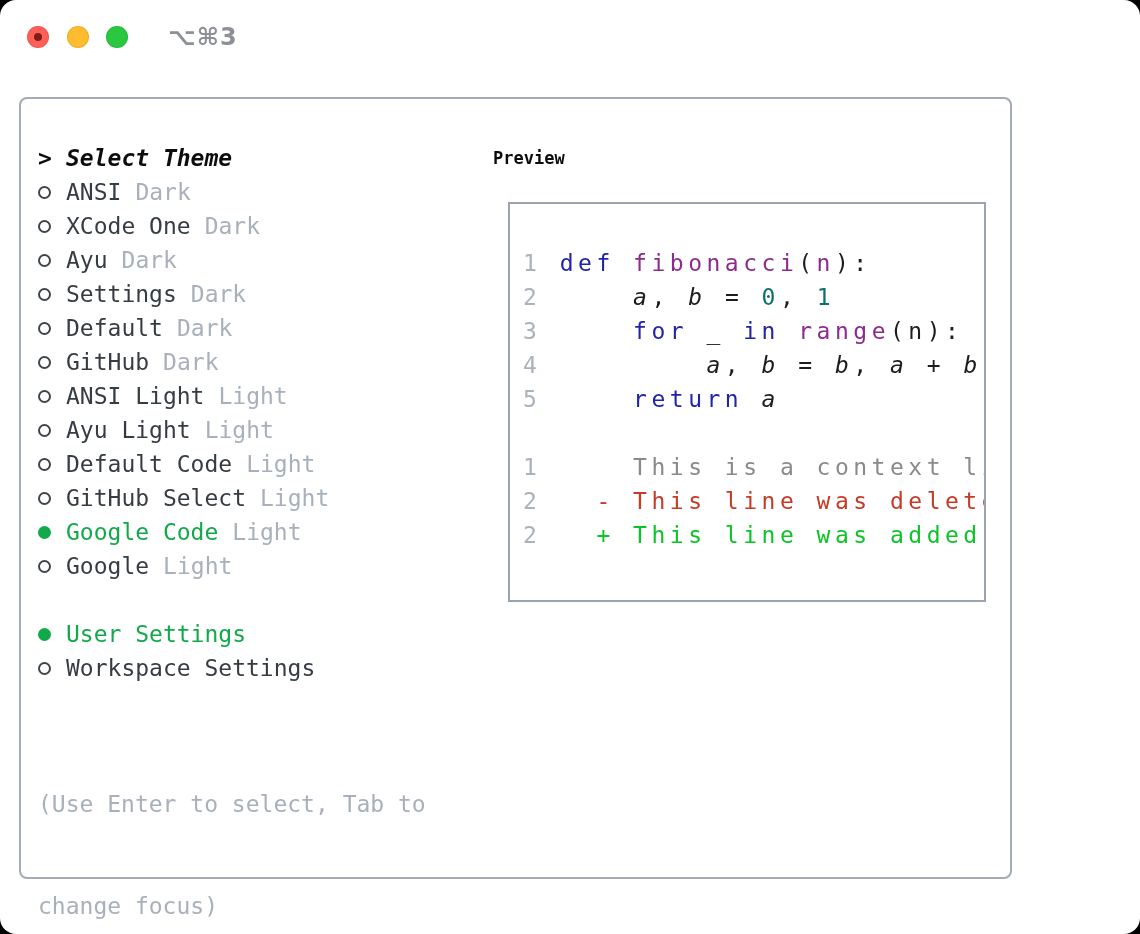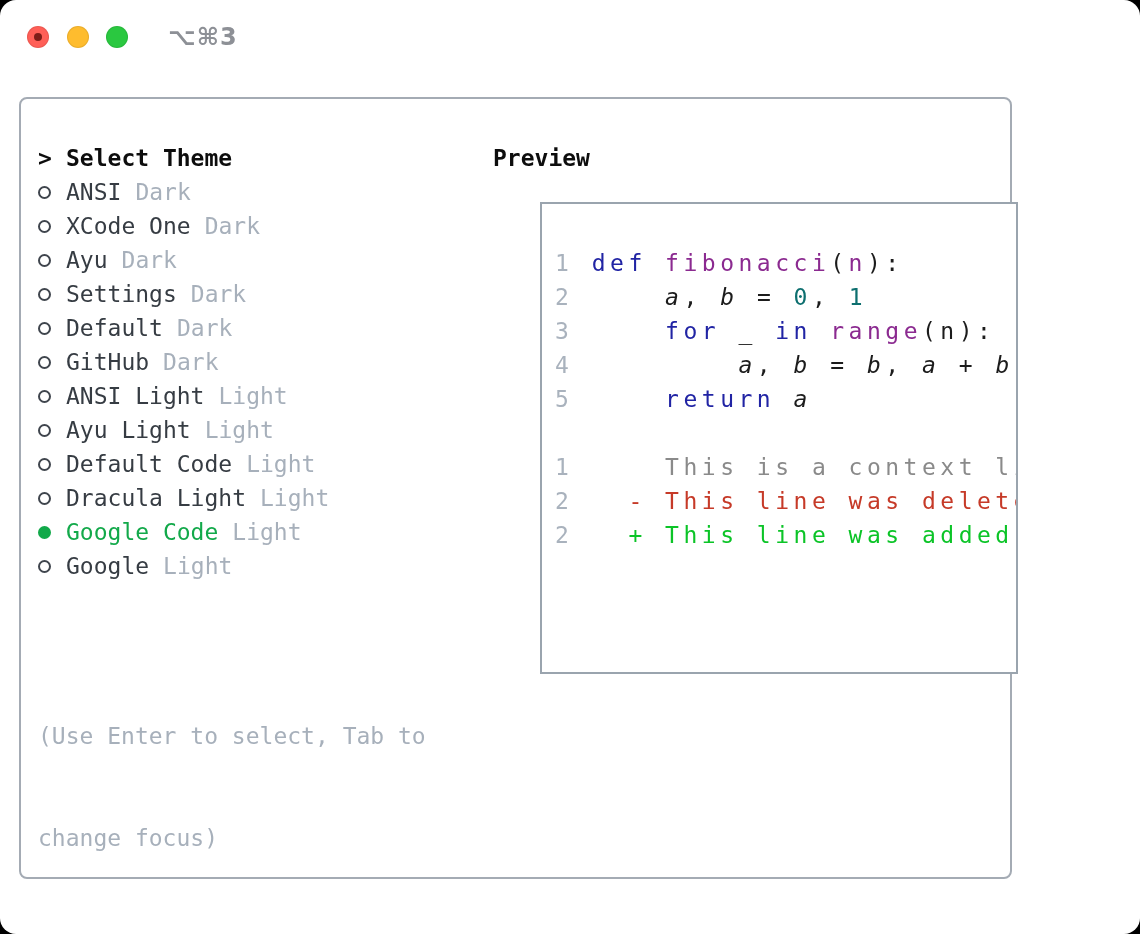--- a/index.html
+++ b/index.html
@@ -24,32 +24,32 @@
   
   .panel{position:absolute;left:19px;top:97px;width:993px;height:782px;
     border:2px solid var(--c-border);border-radius:8px;box-sizing:border-box;background:#fff;}
   
   .left-col{position:absolute;left:38px;top:141px;width:440px;font-size:23px;color:var(--c-text);}
   .row{height:34px;display:flex;align-items:center;white-space:pre;}
   .row .mkcol{width:28px;flex:0 0 28px;display:flex;align-items:center;}
   .mk{width:13px;height:13px;border-radius:50%;border:2px solid var(--c-ring);box-sizing:border-box;}
   .mk.sel{background:var(--c-accent);border-color:var(--c-accent);}
   .chev{font-weight:700;color:var(--c-head);font-size:23px;}
-  .h1{font-weight:700;color:var(--c-head);}
+  .h1{font-weight:700;color:var(--c-head);font-style:italic;}
   .row .name{color:var(--c-text);}
   .row.sel .name{color:var(--c-accent);text-align:right;}
   .row .tag{color:var(--c-muted);margin-left:14px;}
   .spacer{height:34px;}
   .apply-head{color:var(--c-head);}
   .hint{color:var(--c-muted);line-height:34px;white-space:pre;}
   
   .preview-title{position:absolute;left:493px;top:141px;height:34px;line-height:34px;
-    font-size:23px;font-weight:700;color:var(--c-head);}
-  .preview-box{position:absolute;left:508px;top:202px;width:478px;height:472px;
-    border:2px solid var(--c-border2);box-sizing:border-box;background:#fff;overflow:hidden;margin-left:32px;}
+    font-size:17px;font-weight:700;color:var(--c-head);}
+  .preview-box{position:absolute;left:508px;top:202px;width:478px;height:400px;
+    border:2px solid var(--c-border2);box-sizing:border-box;background:#fff;overflow:hidden;}
   .code{margin:0;padding:42px 0 0 13px;font-size:23px;line-height:34px;letter-spacing:4.5px;
     font-family:"DejaVu Sans Mono","Liberation Mono",monospace;}
   .cl{white-space:pre;min-height:34px;}
   .tok-num{color:var(--c-num);}
   .tok-kw{color:var(--c-kw);}
   .tok-fn{color:var(--c-fn);}
   .tok-lit{color:var(--c-lit);}
   .tok-pln{color:var(--c-pln);}
   .tok-var{color:var(--c-pln);font-style:italic;}
   .tok-ctx{color:var(--c-ctx);}
@@ -80,25 +80,29 @@
     <div id="theme-rows">
         <div class="row"><span class="mkcol"><span class="mk"></span></span><span class="name">ANSI</span><span class="tag">Dark</span></div>
         <div class="row"><span class="mkcol"><span class="mk"></span></span><span class="name">XCode One</span><span class="tag">Dark</span></div>
         <div class="row"><span class="mkcol"><span class="mk"></span></span><span class="name">Ayu</span><span class="tag">Dark</span></div>
         <div class="row"><span class="mkcol"><span class="mk"></span></span><span class="name">Settings</span><span class="tag">Dark</span></div>
         <div class="row"><span class="mkcol"><span class="mk"></span></span><span class="name">Default</span><span class="tag">Dark</span></div>
         <div class="row"><span class="mkcol"><span class="mk"></span></span><span class="name">GitHub</span><span class="tag">Dark</span></div>
         <div class="row"><span class="mkcol"><span class="mk"></span></span><span class="name">ANSI Light</span><span class="tag">Light</span></div>
         <div class="row"><span class="mkcol"><span class="mk"></span></span><span class="name">Ayu Light</span><span class="tag">Light</span></div>
         <div class="row"><span class="mkcol"><span class="mk"></span></span><span class="name">Default Code</span><span class="tag">Light</span></div>
-        <div class="row"><span class="mkcol"><span class="mk"></span></span><span class="name">Dracula Light</span><span class="tag">Light</span></div>
+        <div class="row"><span class="mkcol"><span class="mk"></span></span><span class="name">GitHub Select</span><span class="tag">Light</span></div>
         <div class="row sel"><span class="mkcol"><span class="mk sel"></span></span><span class="name">Google Code</span><span class="tag">Light</span></div>
         <div class="row"><span class="mkcol"><span class="mk"></span></span><span class="name">Google</span><span class="tag">Light</span></div>
       </div>
     <div class="spacer"></div>
+    <div id="apply-rows">
+        <div class="row sel"><span class="mkcol"><span class="mk sel"></span></span><span class="name">User Settings</span></div>
+        <div class="row"><span class="mkcol"><span class="mk"></span></span><span class="name">Workspace Settings</span></div>
+      </div>
     <div class="spacer"></div>
     <div class="hint">
       <div>(Use Enter to select, Tab to</div>
       <div>change focus)</div>
     </div>
   </div>
 
   <div class="preview-title">Preview</div>
   <div class="preview-box">
     <pre class="code" id="code"><div class="cl"><span class="tok-num">1</span> <span class="tok-kw">def </span><span class="tok-fn">fibonacci</span><span class="tok-pln">(</span><span class="tok-fn">n</span><span class="tok-pln">):</span></div><div class="cl"><span class="tok-num">2</span> <span class="tok-pln">    </span><span class="tok-var">a</span><span class="tok-pln">, </span><span class="tok-var">b</span><span class="tok-pln"> = </span><span class="tok-lit">0</span><span class="tok-pln">, </span><span class="tok-lit">1</span></div><div class="cl"><span class="tok-num">3</span> <span class="tok-pln">    </span><span class="tok-kw">for</span><span class="tok-pln"> _ </span><span class="tok-kw">in</span><span class="tok-pln"> </span><span class="tok-fn">range</span><span class="tok-pln">(n):</span></div><div class="cl"><span class="tok-num">4</span> <span class="tok-pln">        </span><span class="tok-var">a</span><span class="tok-pln">, </span><span class="tok-var">b</span><span class="tok-pln"> = </span><span class="tok-var">b</span><span class="tok-pln">, </span><span class="tok-var">a</span><span class="tok-pln"> + </span><span class="tok-var">b</span></div><div class="cl"><span class="tok-num">5</span> <span class="tok-pln">    </span><span class="tok-kw">return</span><span class="tok-pln"> </span><span class="tok-var">a</span></div><div class="cl"><span class="tok-num"></span></div><div class="cl"><span class="tok-num">1</span> <span class="tok-ctx">    This is a context line.</span></div><div class="cl"><span class="tok-num">2</span> <span class="tok-pln">  </span><span class="tok-del">- This line was deleted.</span></div><div class="cl"><span class="tok-num">2</span> <span class="tok-pln">  </span><span class="tok-add">+ This line was added.</span></div></pre>

